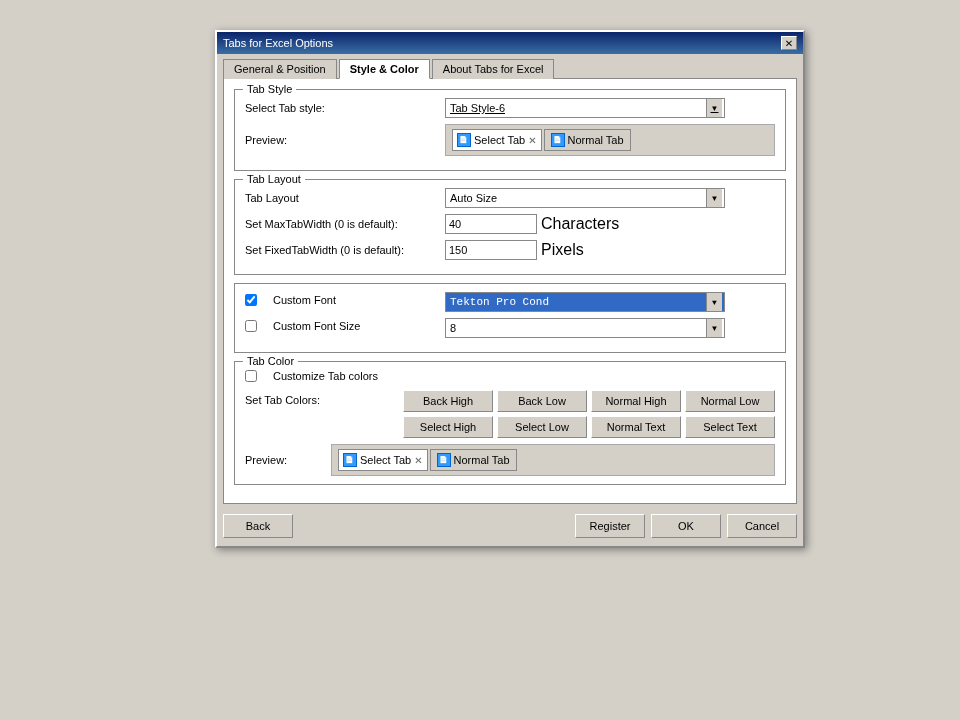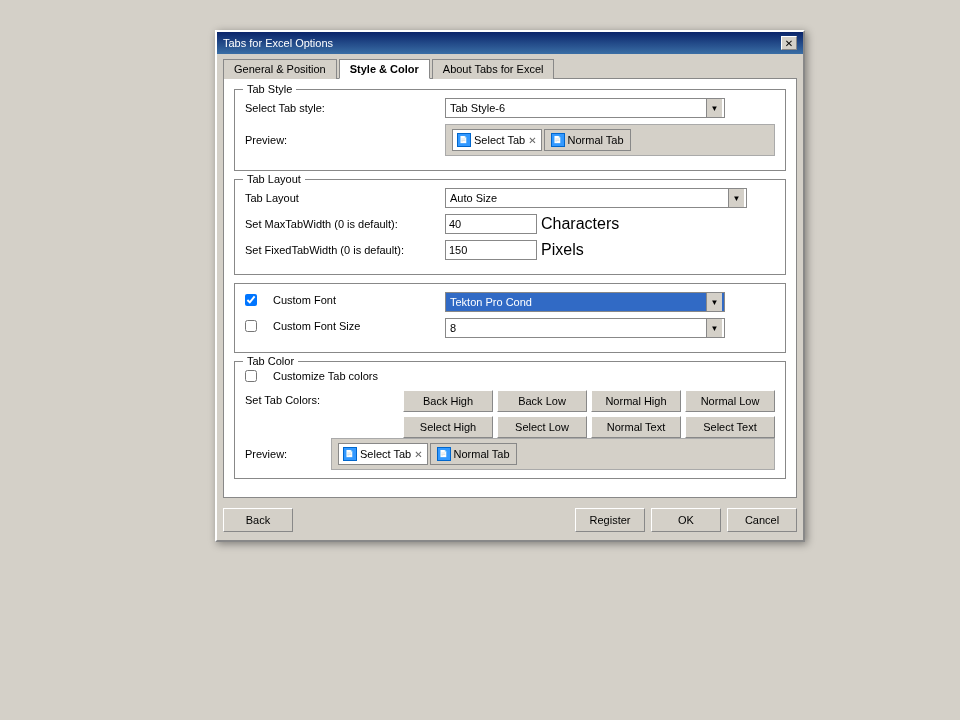--- a/index.html
+++ b/index.html
@@ -261,20 +261,21 @@
     .set-tab-colors-label {
       width: 160px;
       font-size: 11px;
       display: flex;
       align-items: flex-start;
       padding-top: 4px;
     }
 
     .color-section-row {
       display: flex;
+      margin-bottom: 6px;
     }
 
     .preview-row {
       display: flex;
       align-items: center;
       gap: 6px;
     }
     .preview-label {
       width: 80px;
       font-size: 11px;
@@ -304,21 +305,21 @@
     </div>
   </div>
 
   <div class="dialog-body">
 
     <div class="section">
       <span class="section-title">Tab Style</span>
 
       <div class="field-row">
         <span class="field-label">Select Tab style:</span>
-        <div class="dropdown" style="width:280px;">
+        <div class="dropdown" style="width:280px;text-decoration:underline;">
           <span class="dropdown-text">Tab Style-6</span>
           <div class="dropdown-arrow">▼</div>
         </div>
       </div>
 
       <div class="field-row">
         <span class="field-label">Preview:</span>
         <div class="preview-area" style="flex:1;">
           <div class="preview-select-tab">
             <div class="tab-icon">📄</div>
@@ -331,21 +332,21 @@
           </div>
         </div>
       </div>
     </div>
 
     <div class="section">
       <span class="section-title">Tab Layout</span>
 
       <div class="field-row">
         <span class="field-label">Tab Layout</span>
-        <div class="dropdown" style="width:302px;">
+        <div class="dropdown" style="width:280px;">
           <span class="dropdown-text">Auto Size</span>
           <div class="dropdown-arrow">▼</div>
         </div>
       </div>
 
       <div class="field-row">
         <span class="field-label">Set MaxTabWidth (0 is default):</span>
         <input class="text-input" type="text" value="40" style="">
         <span class="unit-label">Characters</span>
       </div>
@@ -357,21 +358,21 @@
       </div>
     </div>
 
     <div class="section">
 
       <div class="field-row">
         <div class="checkbox-row" style="width:200px;">
           <input type="checkbox" checked="" style="">
           <span>Custom Font</span>
         </div>
-        <div class="dropdown" style="width:280px;background:#316ac5;">
+        <div class="dropdown" style="width:280px;background:#316ac5;font-family:Liberation Mono, monospace;">
           <span class="dropdown-text dropdown-selected">Tekton Pro Cond</span>
           <div class="dropdown-arrow">▼</div>
         </div>
       </div>
 
       <div class="field-row">
         <div class="checkbox-row" style="width:200px;">
           <input type="checkbox" style="">
           <span>Custom Font Size</span>
         </div>

